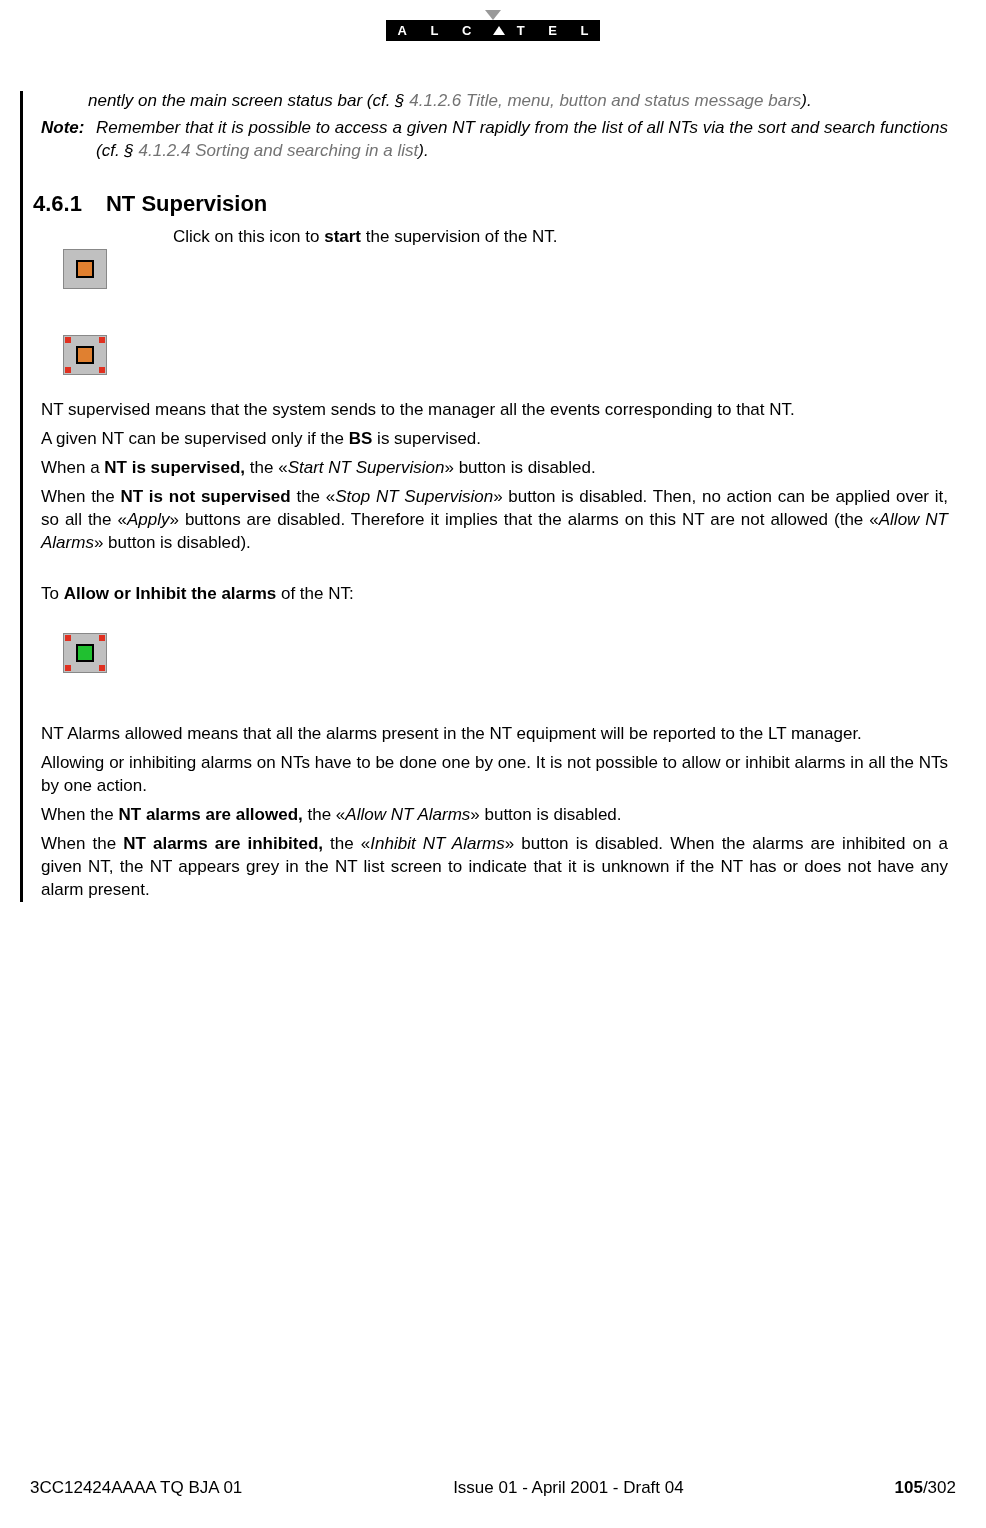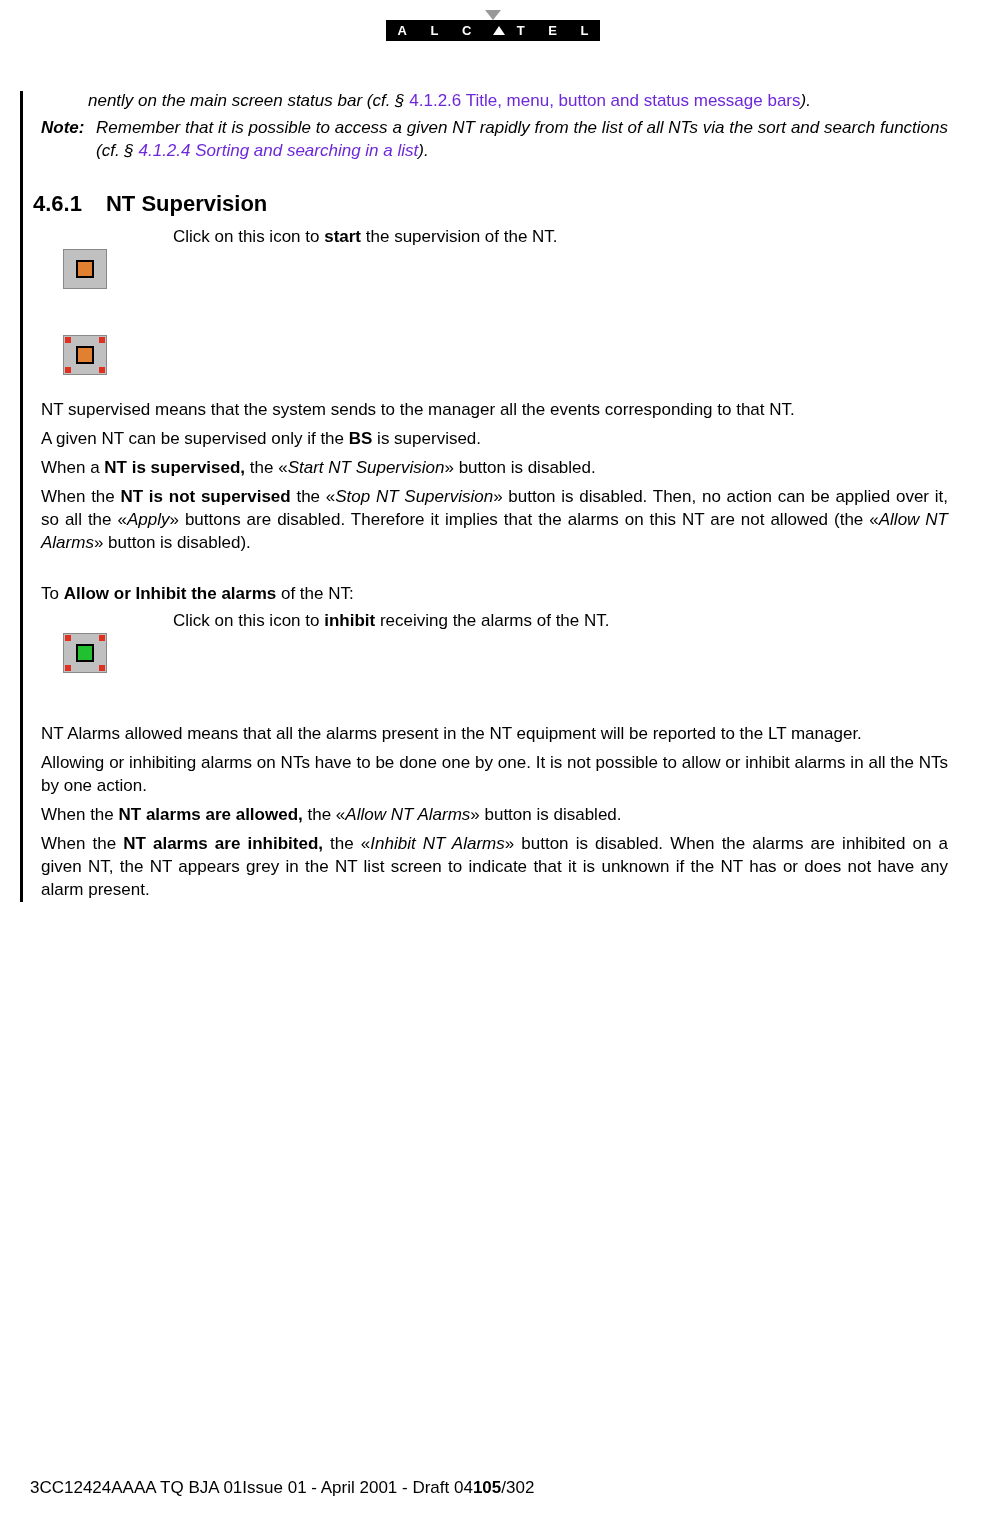--- a/index.html
+++ b/index.html
@@ -52,21 +52,21 @@
   .content-col {
     border-left: 3px solid #000;
     padding-left: 10px;
     margin-left: -10px;
   }
   .indent-block {
     padding-left: 55px;
     text-align: justify;
   }
   .ital { font-style: italic; }
-  .link { color: #6d28d9; }
+  .link { color: #737373; font-style: italic; }
   .note-label { font-weight: bold; font-style: italic; }
   h2.sec-heading {
     font-size: 22px;
     font-weight: bold;
     margin: 28px 0 10px 0;
   }
   .sec-num { display:inline-block; margin-right: 24px; text-align: center; }
   p { margin: 6px 8px; line-height: 1.35; text-align: justify; }
   .icon-row { display: flex; align-items: flex-start; margin: 6px 0 24px 0; }
   .icon-cell { width: 110px; padding-left: 30px; padding-top: 22px; flex-shrink:0; }
@@ -87,21 +87,21 @@
     border: 2px solid #000;
   }
   .corner { position:absolute; width:6px; height:6px; background:#e03020; }
   .c-tl{top:1px;left:1px;} .c-tr{top:1px;right:1px;}
   .c-bl{bottom:1px;left:1px;} .c-br{bottom:1px;right:1px;}
   .footer {
     position: absolute;
     bottom: 30px;
     left: 30px; right: 30px;
     display: flex;
-    justify-content: flex-start;
+    justify-content: space-between;
     font-size: 17px;
   }
   .bold { font-weight: bold; }
 </style>
 </head>
 <body>
 
 <div class="page">
 
   <div class="logo-wrap">
@@ -172,23 +172,20 @@
     <div class="icon-row" style="margin-bottom:50px;">
       <div class="icon-cell">
         <div class="pix-icon">
           <div class="corner c-tl"></div>
             <div class="corner c-tr"></div>
             <div class="corner c-bl"></div>
             <div class="corner c-br"></div>
           <div class="pix-inner-green"></div>
         </div>
       </div>
-      <div class="icon-text">
-        <span>Click on this icon to </span><span class="bold">inhibit</span><span> receiving the alarms of the NT.</span>
-      </div>
     </div>
 
     <p>NT Alarms allowed means that all the alarms present in the NT equipment will be reported to the LT manager.</p>
     <p>Allowing or inhibiting alarms on NTs have to be done one by one. It is not possible to allow or inhibit alarms in all the NTs by one action.</p>
 
     <p>
       <span>When the </span><span class="bold">NT alarms are allowed,</span><span> the «</span><span class="ital">Allow NT Alarms</span><span>» button is disabled.</span>
     </p>
 
     <p>

